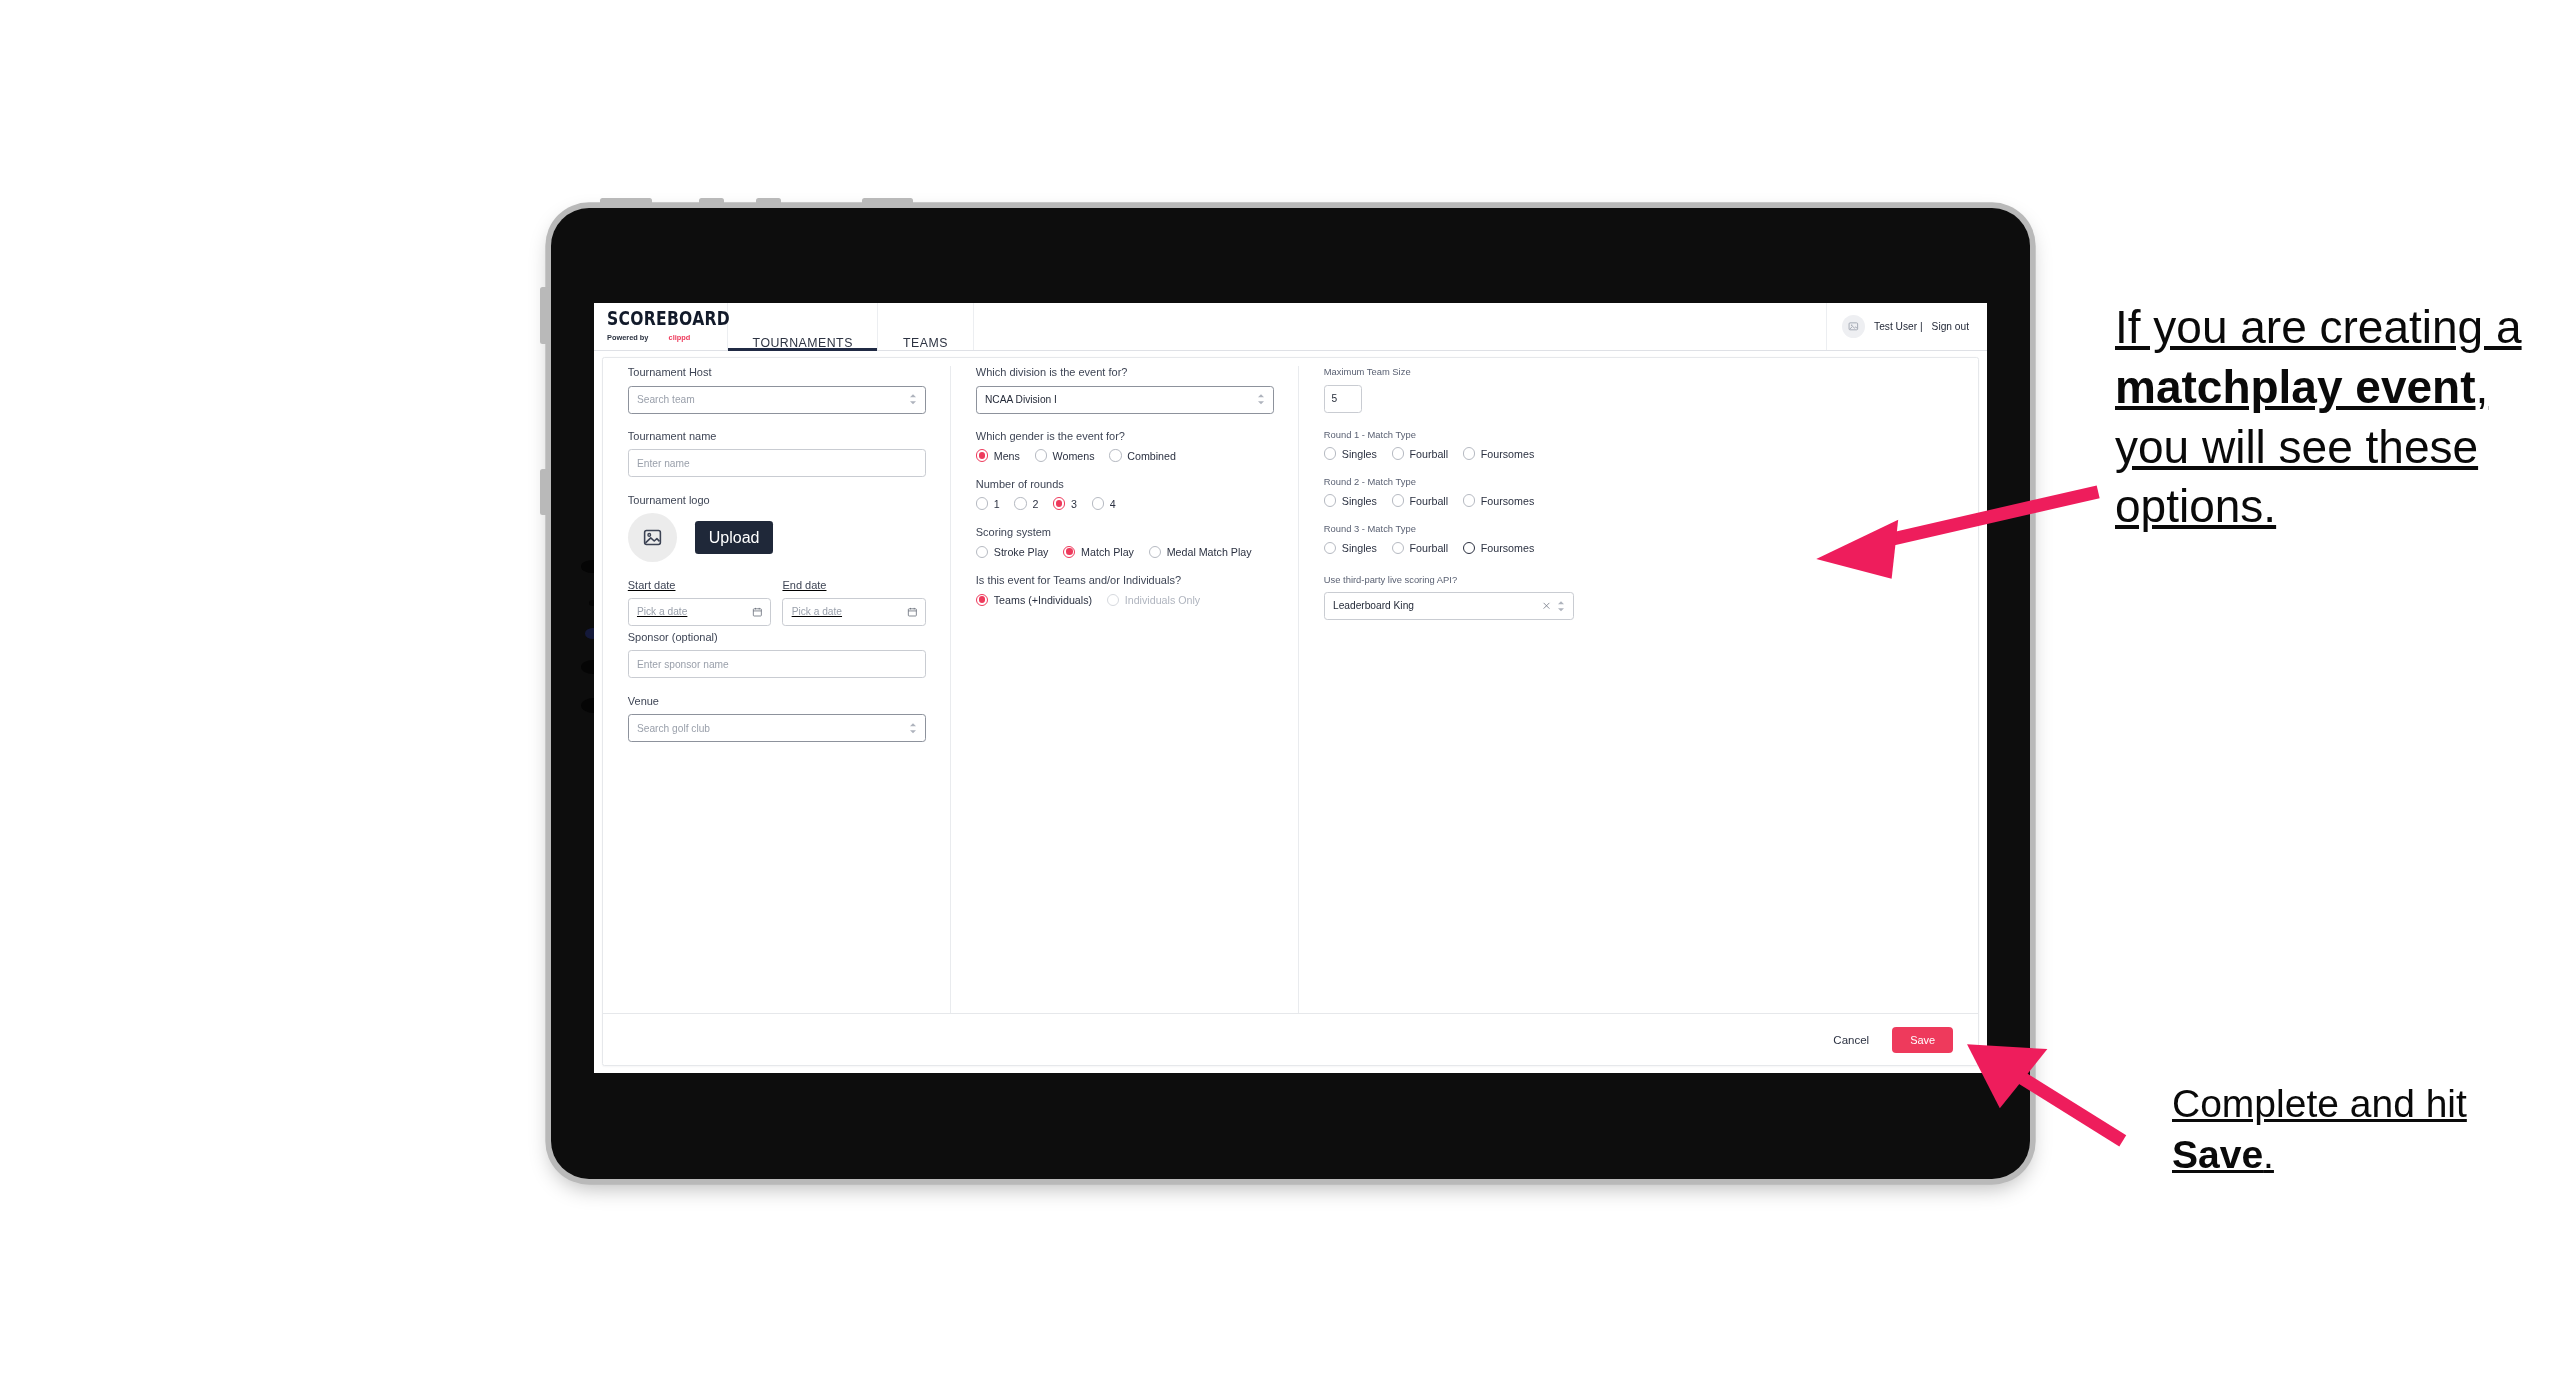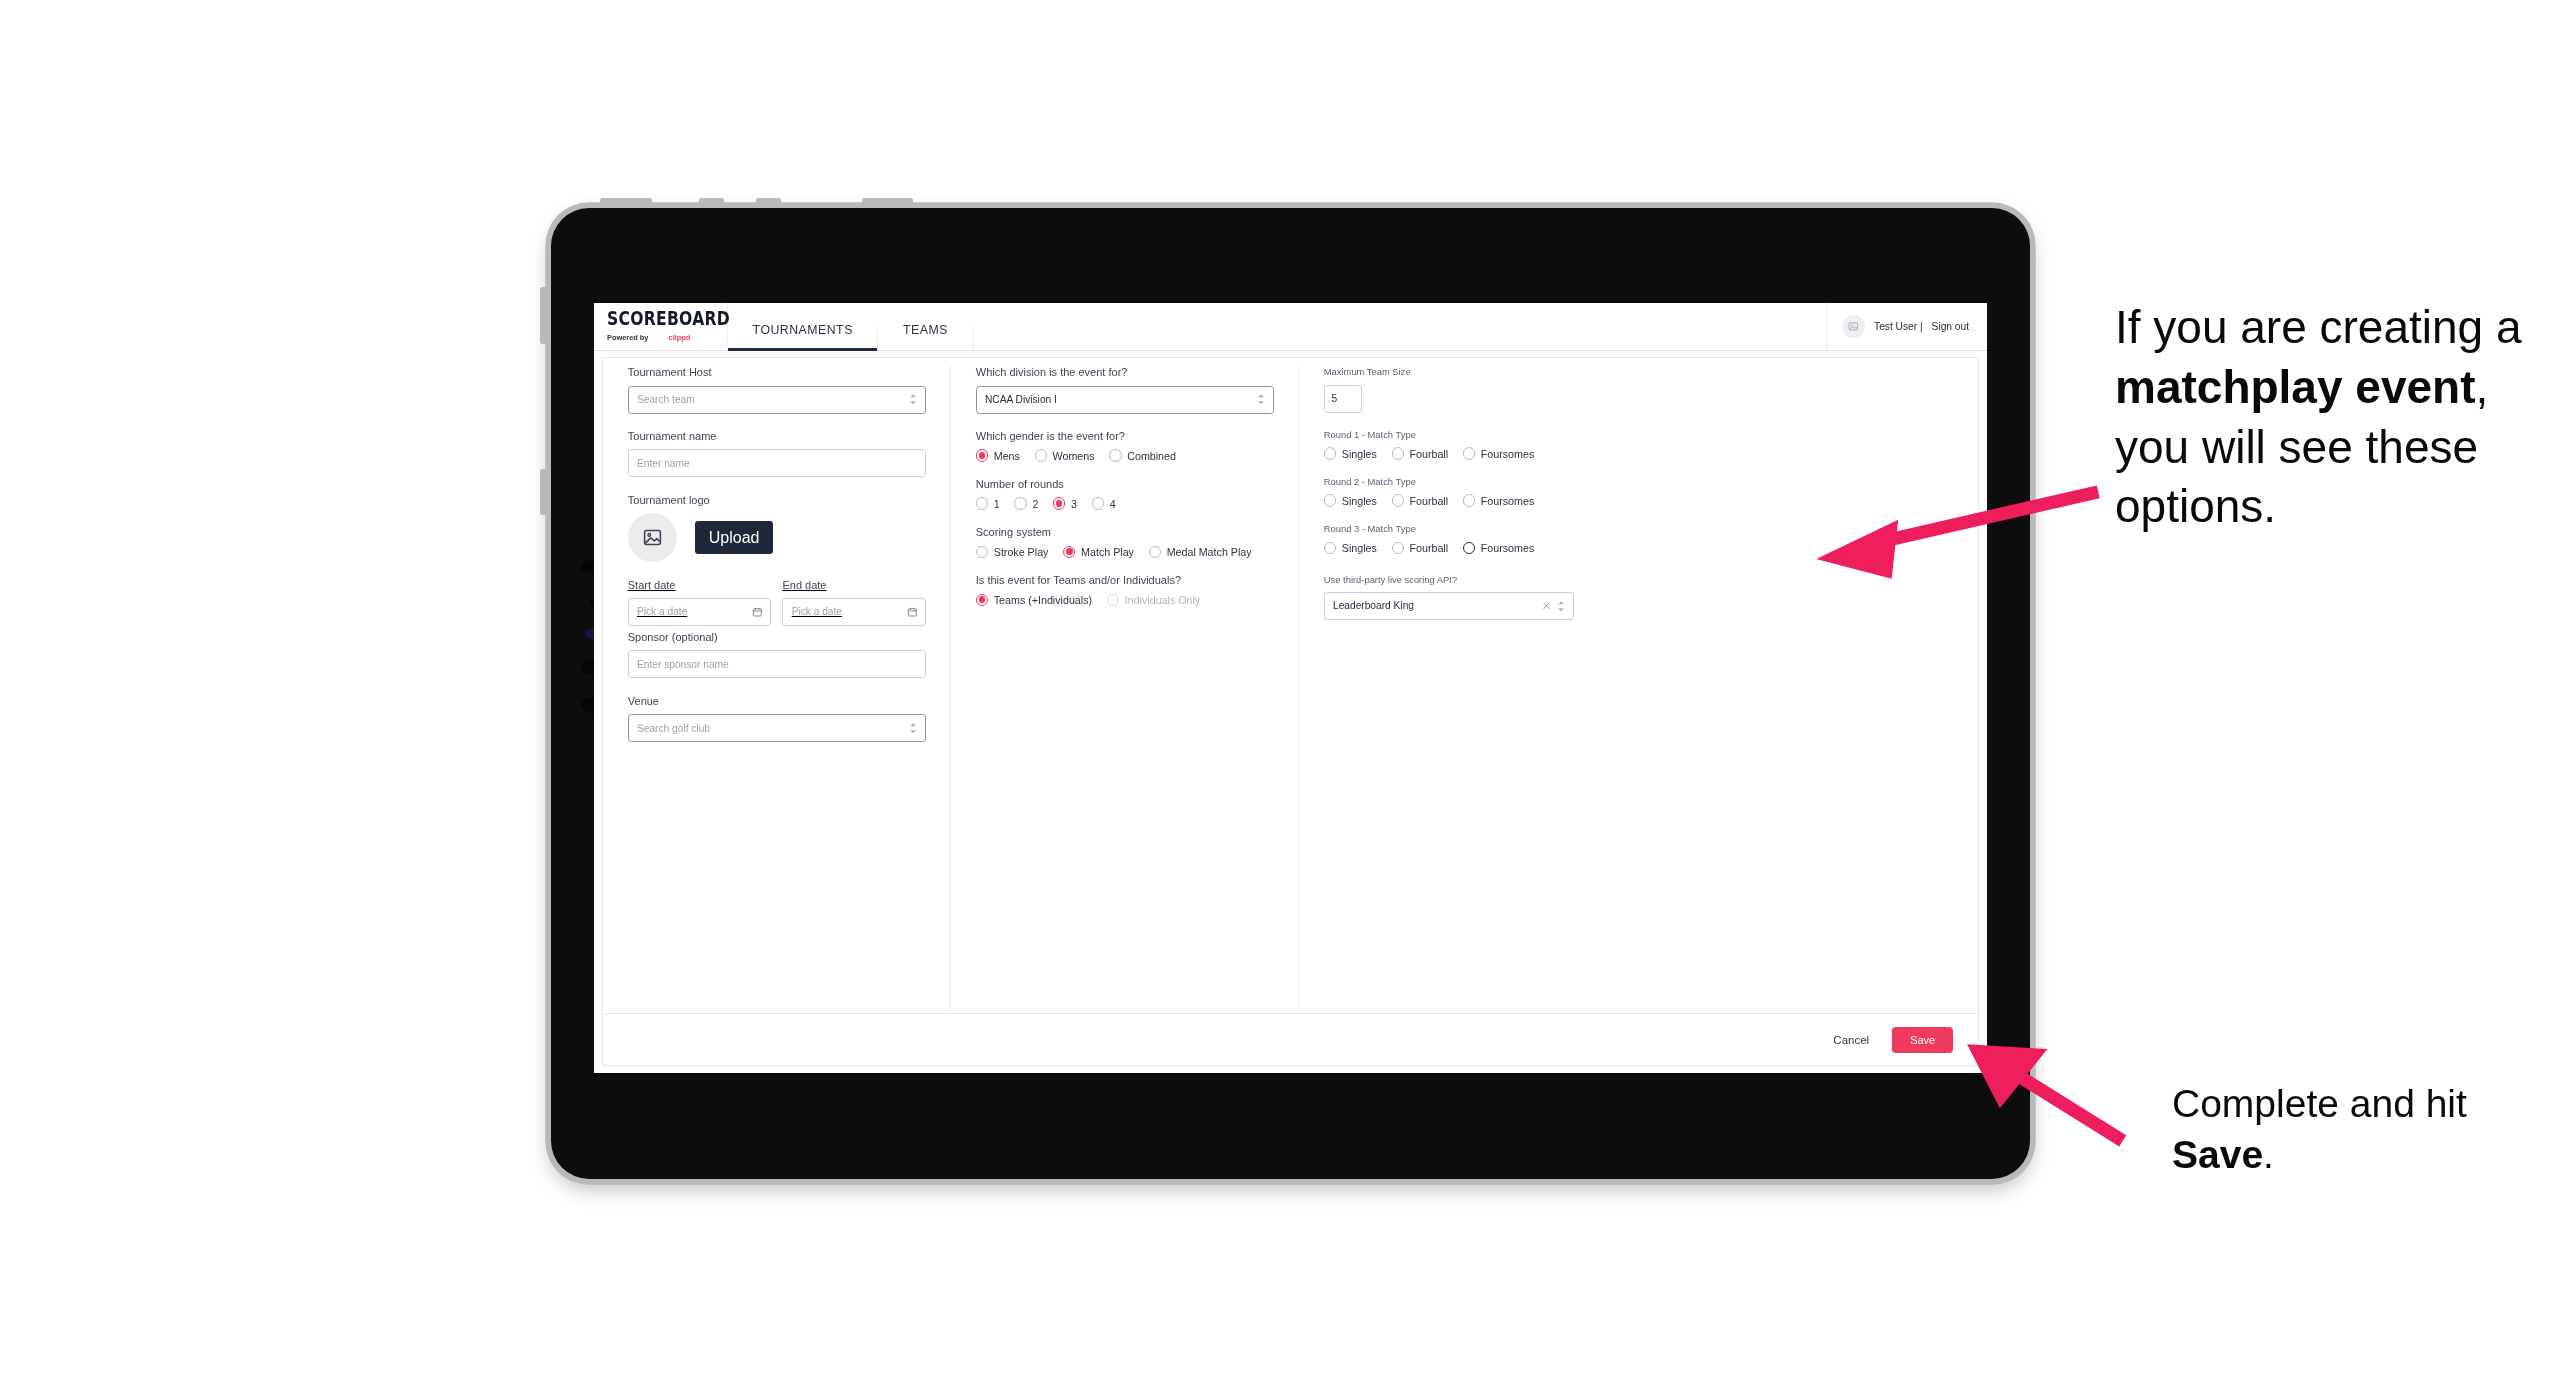--- a/index.html
+++ b/index.html
@@ -63,24 +63,24 @@
     font-family:"DejaVu Sans", sans-serif;
     font-weight:700; font-size:16.4px; letter-spacing:0.3px;
     color:#121a2a; line-height:1;
     transform: scaleY(1.18) scaleX(0.95);
     transform-origin: left center;
   }
   .brand-sub { margin-top:5.7px; font-size:7.4px; color:#2b3240; font-weight:700; }
   .brand-sub .accent { color:#ee3a5c;margin-left:18px; }
 
   .navtab {
-    display:flex; align-items:flex-start; padding: 0 24.6px;
+    display:flex; align-items:flex-end; padding: 0 24.6px;
     font-size:12.3px; letter-spacing:0.5px; color:#2d3342;
     border-right: 0.8px solid #eceef1;
-    position:relative; cursor:pointer;margin-top:20px;
+    position:relative; cursor:pointer;
   }
   .navtab.active::after {
     content:""; position:absolute; left:0; right:0; bottom:-0.8px;
     height:2.5px; background:#202a44;
   }
   .nav-spacer { flex:1; border-right: 0.8px solid #eceef1; }
 
   .userbox { display:flex; align-items:center; gap:9px; padding: 0 18px 0 14.8px; }
   .avatar {
     width:23px; height:23px; border-radius:50%; background:#eeeff2;
@@ -180,20 +180,21 @@
     background:#ee3a5c; color:#fff; font-size:11px;
     padding: 7.4px 18px; border-radius:4.1px; cursor:pointer;
   }
 
   
   .anno {
     position:absolute;
     font-family:"Liberation Sans", sans-serif;
     color:#0a0a0a;
     line-height:1.30;
+    text-decoration:underline;
   }
   .anno-1 { left: 2115px; top: 298px; width: 434px; font-size:46px; }
   .anno-2 { left: 2172px; top: 1079px; width: 385px; font-size:39px; }
   .anno b { font-weight:700; }
 
   .arrow-svg { position:absolute; left:0; top:0; width:2576px; height:1386px; pointer-events:none; }
 </style>
 </head>
 <body>
 

